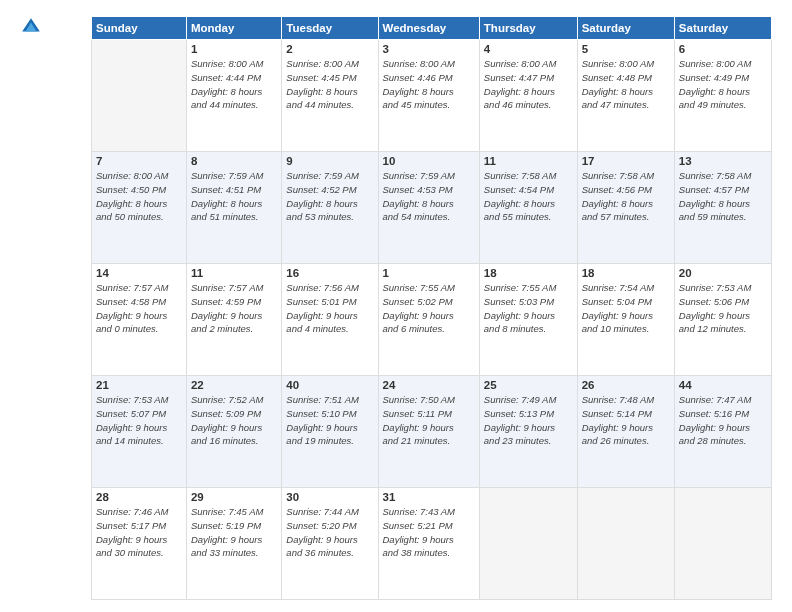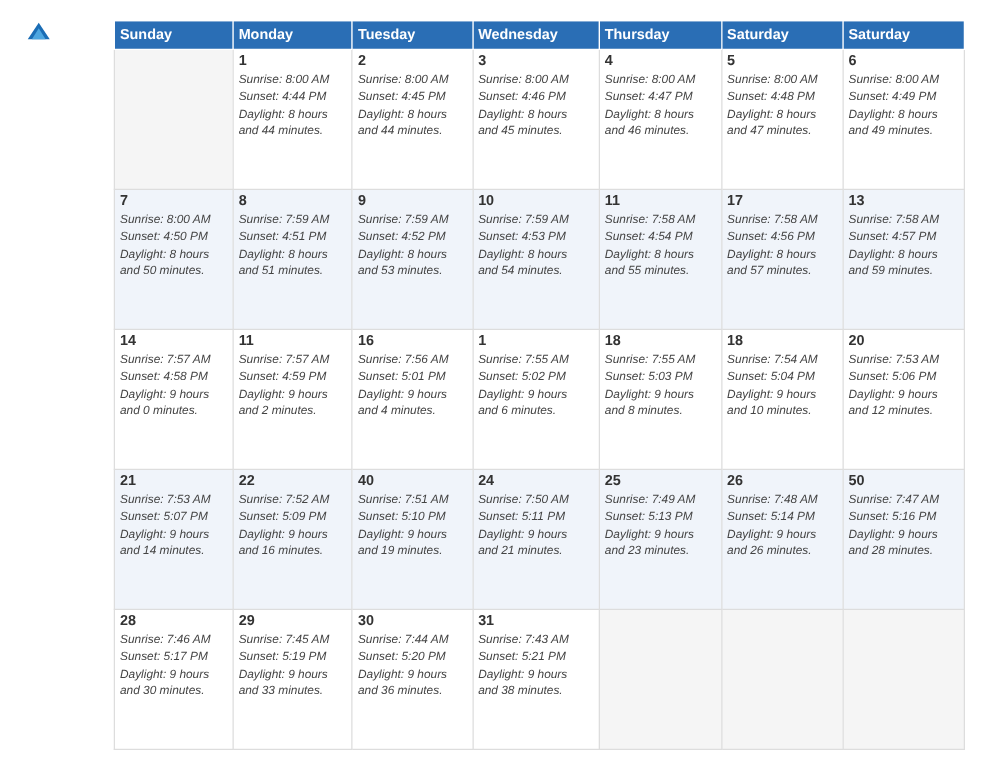--- a/index.html
+++ b/index.html
@@ -244,21 +244,21 @@
           </td>
           <td>
             <span class="day-num">25</span>
             <div class="day-info">Sunrise: 7:49 AM<br>Sunset: 5:13 PM<br>Daylight: 9 hours<br>and 23 minutes.</div>
           </td>
           <td>
             <span class="day-num">26</span>
             <div class="day-info">Sunrise: 7:48 AM<br>Sunset: 5:14 PM<br>Daylight: 9 hours<br>and 26 minutes.</div>
           </td>
           <td>
-            <span class="day-num">50</span>
+            <span class="day-num">44</span>
             <div class="day-info">Sunrise: 7:47 AM<br>Sunset: 5:16 PM<br>Daylight: 9 hours<br>and 28 minutes.</div>
           </td>
         </tr>
         <tr>
           <td>
             <span class="day-num">28</span>
             <div class="day-info">Sunrise: 7:46 AM<br>Sunset: 5:17 PM<br>Daylight: 9 hours<br>and 30 minutes.</div>
           </td>
           <td>
             <span class="day-num">29</span>

